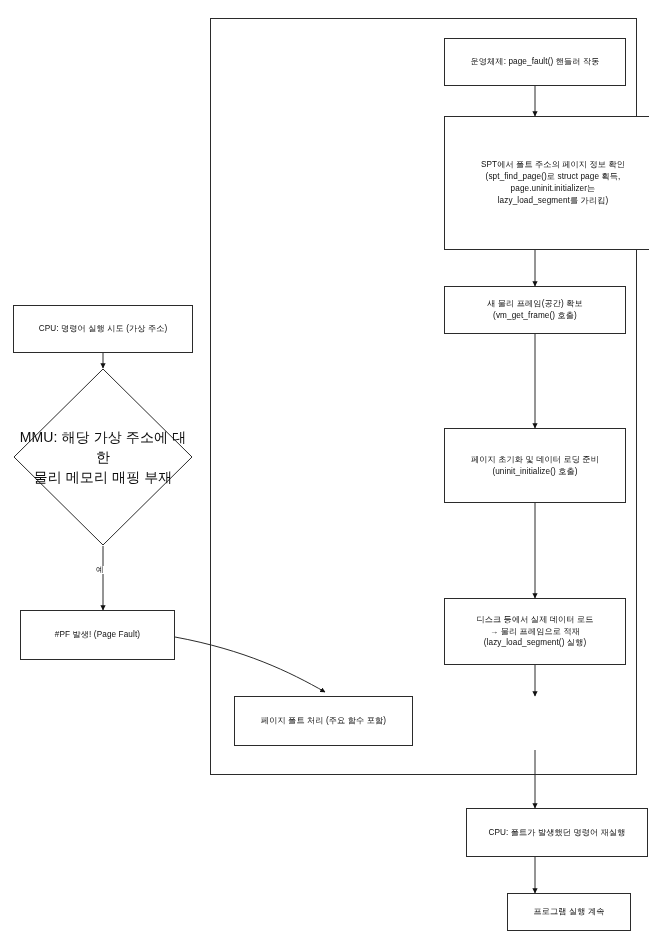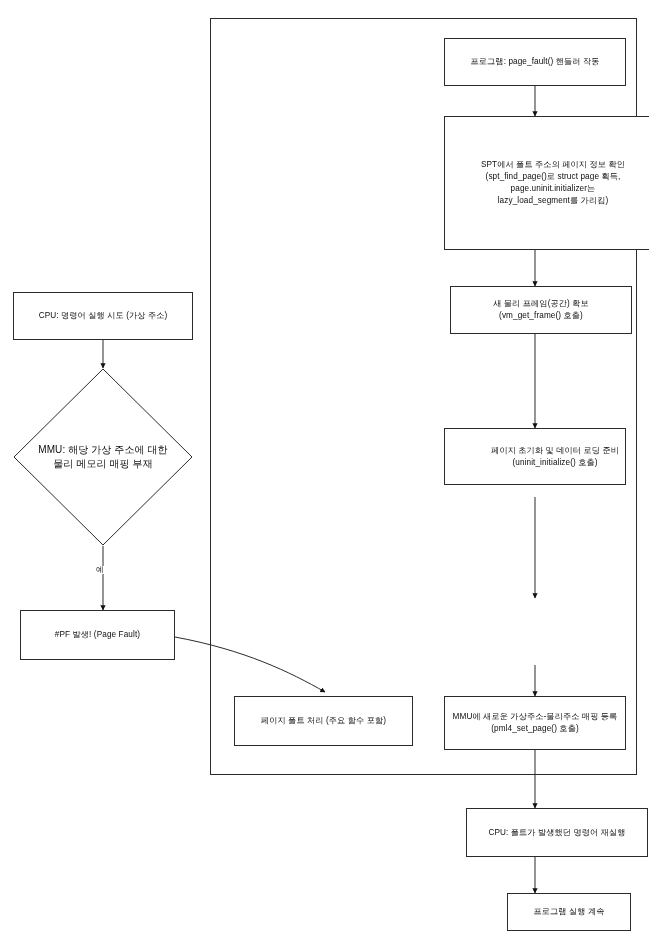--- a/index.html
+++ b/index.html
@@ -51,21 +51,21 @@
   .diamond-label {
     position: absolute;
     left: 0;
     top: 0;
     width: 100%;
     height: 100%;
     display: flex;
     align-items: center;
     justify-content: center;
     text-align: center;
-    font-size: 10px;
+    font-size: 14px;
     line-height: 1.45;
     color: #0d0d0d;
     letter-spacing: 0.1px;
   }
   .edge-label {
     position: absolute;
     font-size: 7.6px;
     color: #0d0d0d;
     background: #ffffff;
     padding: 0 1px;
@@ -96,55 +96,56 @@
       <line x1="103" y1="337" x2="103" y2="368"></line>
       <line x1="103" y1="546" x2="103" y2="610"></line>
 
       <path d="M 175 637 C 245 650 290 672 325 692"></path>
     </g>
   </svg>
 
   <div class="group-frame" style="left:210px; top:18px; width:427px; height:757px;"></div>
 
   <div class="node" style="left:444px; top:38px; width:182px; height:48px;">
-    <span>프로그램: page_fault() 핸들러 작동</span>
+    <span>운영체제: page_fault() 핸들러 작동</span>
   </div>
 
   <div class="node" style="left:444px; top:116px; width:218px; height:134px; white-space:pre-line;align-items:center;">
     <span>SPT에서 폴트 주소의 페이지 정보 확인
 (spt_find_page()로 struct page 획득,
 page.uninit.initializer는
 lazy_load_segment를 가리킴)</span>
   </div>
 
-  <div class="node" style="left:444px; top:286px; width:182px; height:48px; white-space:pre-line;margin-left:6px;">
+  <div class="node" style="left:444px; top:286px; width:182px; height:48px; white-space:pre-line;">
     <span>새 물리 프레임(공간) 확보
 (vm_get_frame() 호출)</span>
   </div>
 
-  <div class="node" style="left:444px; top:428px; width:182px; height:57px; white-space:pre-line;justify-content:flex-end;">
+  <div class="node" style="left:444px; top:428px; width:182px; height:75px; white-space:pre-line;">
     <span>페이지 초기화 및 데이터 로딩 준비
 (uninit_initialize() 호출)</span>
   </div>
 
+  <div class="node" style="left:444px; top:598px; width:182px; height:67px; white-space:pre-line;">
+    <span>디스크 등에서 실제 데이터 로드
+→ 물리 프레임으로 적재
+(lazy_load_segment() 실행)</span>
+  </div>
 
-  <div class="node" style="left:444px; top:696px; width:182px; height:54px; white-space:pre-line;">
-    <span>MMU에 새로운 가상주소-물리주소 매핑 등록
-(pml4_set_page() 호출)</span>
-  </div>
 
   <div class="node" style="left:444px; top:808px; width:182px; height:49px;margin-left:22px;">
     <span>CPU: 폴트가 발생했던 명령어 재실행</span>
   </div>
 
   <div class="node" style="left:473px; top:893px; width:124px; height:38px;margin-left:34px;">
     <span>프로그램 실행 계속</span>
   </div>
 
-  <div class="node" style="left:13px; top:292px; width:180px; height:48px;text-align:center;">
+  <div class="node" style="left:13px; top:305px; width:180px; height:48px;text-align:center;">
     <span>CPU: 명령어 실행 시도 (가상 주소)</span>
   </div>
 
   <div class="diamond-wrap" style="left:13px; top:368px; width:180px; height:178px;">
     <svg width="180" height="178" viewBox="0 0 180 178">
       <polygon points="90,1 179,89 90,177 1,89" fill="#ffffff" stroke="#2b2b2b" stroke-width="1"></polygon>
     </svg>
     <div class="diamond-label" style="white-space:pre-line;">MMU: 해당 가상 주소에 대한
 물리 메모리 매핑 부재</div>
   </div>

